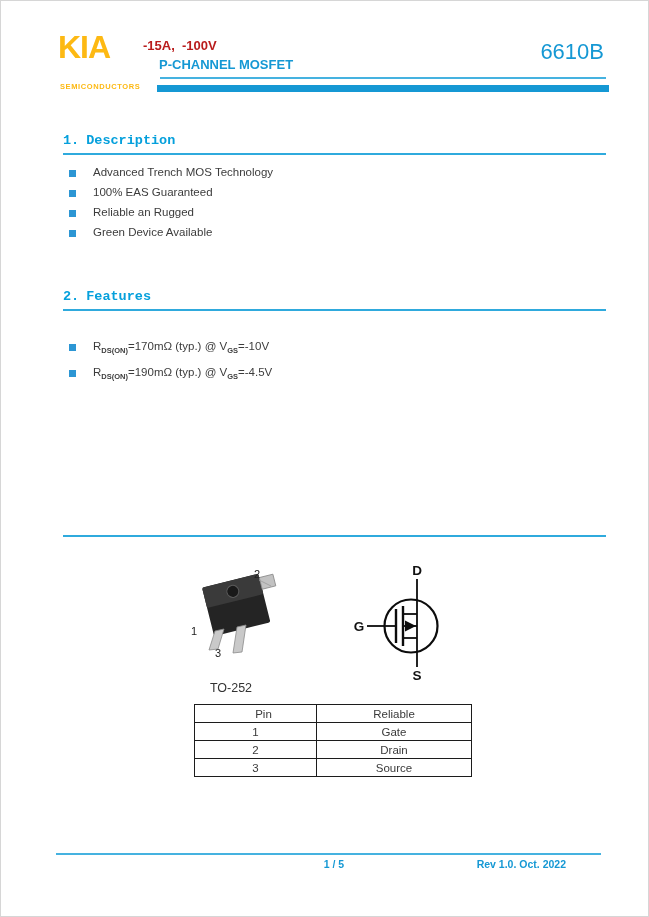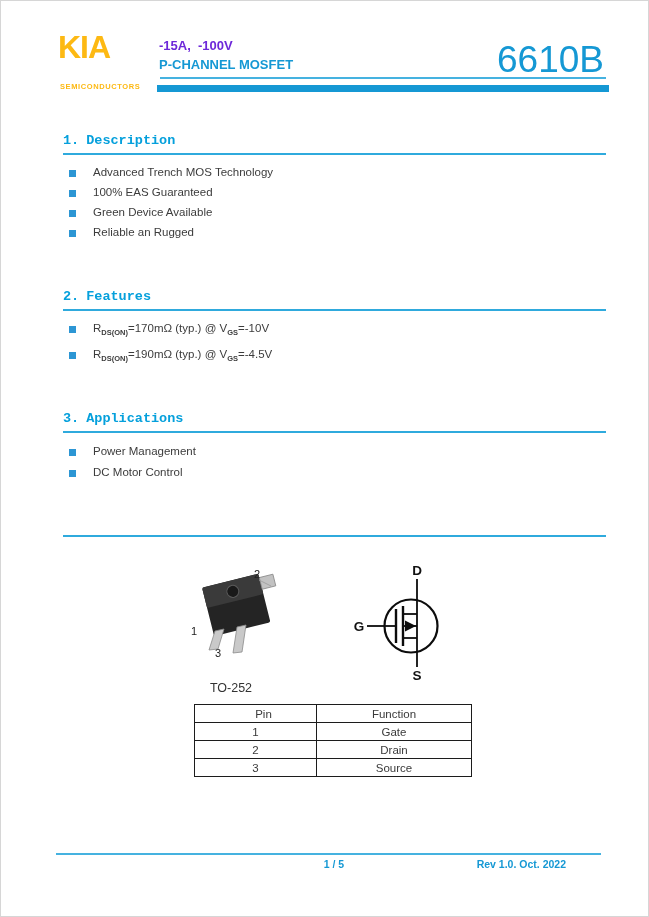--- a/index.html
+++ b/index.html
@@ -5,25 +5,25 @@
   * { margin:0; padding:0; box-sizing:border-box; }
   html,body { width:649px; height:917px; background:#fff; }
   body { font-family:"Liberation Sans", sans-serif; color:#3c3c3c; position:relative; }
   .page { position:absolute; inset:0; background:#fff; border:1px solid #d6d6d6; overflow:hidden; }
 
   
   .logo-text { position:absolute; left:57px; top:28px; font-size:32px; font-weight:bold;
                color:#FDB913; letter-spacing:-1px; }
   .logo-sub  { position:absolute; left:59px; top:81px; font-size:7.5px; font-weight:bold;
                color:#FDB913; letter-spacing:0.6px; }
-  .hdr-rating { position:absolute; left:158px; top:37px; font-size:13px; font-weight:bold;
-                color:#6d28d9; white-space:pre; }
+  .hdr-rating { position:absolute; left:142px; top:37px; font-size:13px; font-weight:bold;
+                color:#b91c1c; white-space:pre; }
   .hdr-type   { position:absolute; left:158px; top:56px; font-size:13px; font-weight:bold;
                 color:#1598D4; }
-  .hdr-part   { position:absolute; right:44px; top:38px; font-size:37px; color:#1598D4; }
+  .hdr-part   { position:absolute; right:44px; top:38px; font-size:22px; color:#1598D4; }
   .hdr-rule-thin  { position:absolute; left:159px; top:76px; width:446px; height:2px; background:#45B2E0; }
   .hdr-rule-thick { position:absolute; left:156px; top:84px; width:452px; height:7px; background:#1598D4; }
 
   
   .section { position:absolute; left:62px; width:543px; }
   .sec-heading { font-size:13.5px; font-weight:bold; color:#05A0DC;font-family:Liberation Mono, monospace; }
   .sec-num { margin-right:7px; }
   .sec-rule { margin-top:5px; height:2px; background:#2FAADD; }
 
   ul.bullets { list-style:none; }
@@ -76,62 +76,46 @@
       <li class="bullet-item">
           <span class="bullet"></span>
           <span>Advanced Trench MOS Technology</span>
         </li>
       <li class="bullet-item">
           <span class="bullet"></span>
           <span>100% EAS Guaranteed</span>
         </li>
       <li class="bullet-item">
           <span class="bullet"></span>
-          <span>Green Device Available</span>
+          <span>Reliable an Rugged</span>
         </li>
       <li class="bullet-item">
           <span class="bullet"></span>
-          <span>Reliable an Rugged</span>
+          <span>Green Device Available</span>
         </li>
     </ul>
   </div>
 
   <div class="section" style="top:288px;">
     <div class="sec-heading">
       <span class="sec-num">2.</span><span>Features</span>
     </div>
     <div class="sec-rule"></div>
-    <ul class="bullets feat-list" style="margin-top:11px;">
+    <ul class="bullets feat-list" style="margin-top:29px;">
       <li class="bullet-item">
           <span class="bullet"></span>
           <span class="feat-text"><span>R</span><sub>DS(ON)</sub><span>=170mΩ (typ.) @ V</span><sub>GS</sub><span>=-10V</span></span>
         </li>
       <li class="bullet-item">
           <span class="bullet"></span>
           <span class="feat-text"><span>R</span><sub>DS(ON)</sub><span>=190mΩ (typ.) @ V</span><sub>GS</sub><span>=-4.5V</span></span>
         </li>
     </ul>
   </div>
 
-  <div class="section" style="top:410px;">
-    <div class="sec-heading">
-      <span class="sec-num">3.</span><span>Applications</span>
-    </div>
-    <div class="sec-rule"></div>
-    <ul class="bullets app-list" style="margin-top:12px;">
-      <li class="bullet-item">
-          <span class="bullet"></span>
-          <span>Power Management</span>
-        </li>
-      <li class="bullet-item">
-          <span class="bullet"></span>
-          <span>DC Motor Control</span>
-        </li>
-    </ul>
-  </div>
 
   <div class="section" style="top:529px;">
     <div class="sec-rule"></div>
   </div>
 
   <svg class="pkg-svg" width="125" height="92" viewBox="0 0 125 92">
     <g transform="rotate(-14 57 38)">
       <rect x="28" y="14" width="58" height="50" rx="2" fill="#242424"></rect>
       <rect x="28" y="14" width="58" height="21" rx="2" fill="#3a3a3a"></rect>
       <circle cx="57" cy="25" r="6" fill="#191919" stroke="#5a5a5a" stroke-width="1"></circle>
@@ -158,21 +142,21 @@
     <line x1="16" y1="65" x2="45" y2="65" stroke="#0c0c0c" stroke-width="1.8"></line>
     <text x="66" y="14" font-size="13.5" font-weight="600" fill="#111" text-anchor="middle">D</text>
     <text x="8" y="70" font-size="13.5" font-weight="600" fill="#111" text-anchor="middle">G</text>
     <text x="66" y="119" font-size="13.5" font-weight="600" fill="#111" text-anchor="middle">S</text>
   </svg>
 
   <table class="pin-table">
     <thead>
       <tr>
         <th class="col-pin">Pin</th>
-        <th class="col-fn">Function</th>
+        <th class="col-fn">Reliable</th>
       </tr>
     </thead>
     <tbody>
       <tr>
         <td>1</td>
         <td>Gate</td>
       </tr>
       <tr>
         <td>2</td>
         <td>Drain</td>

